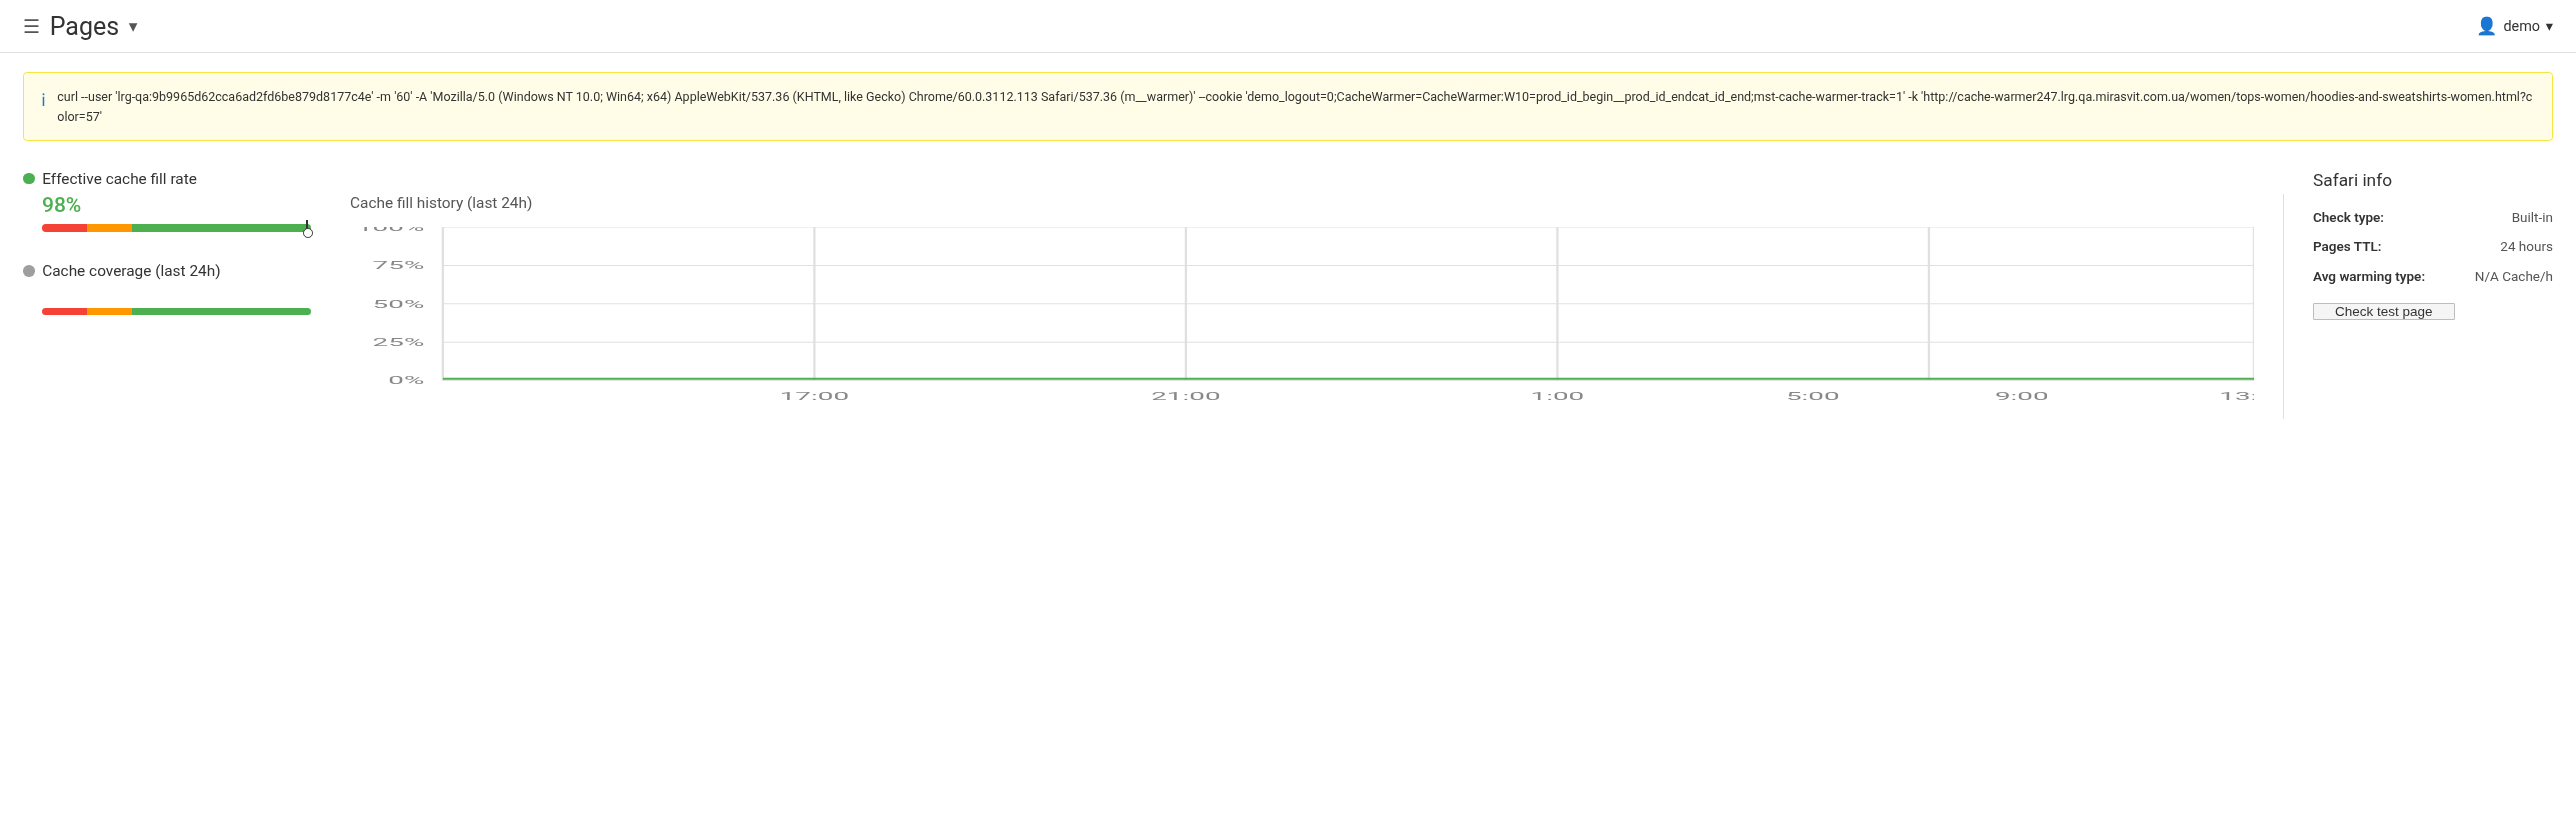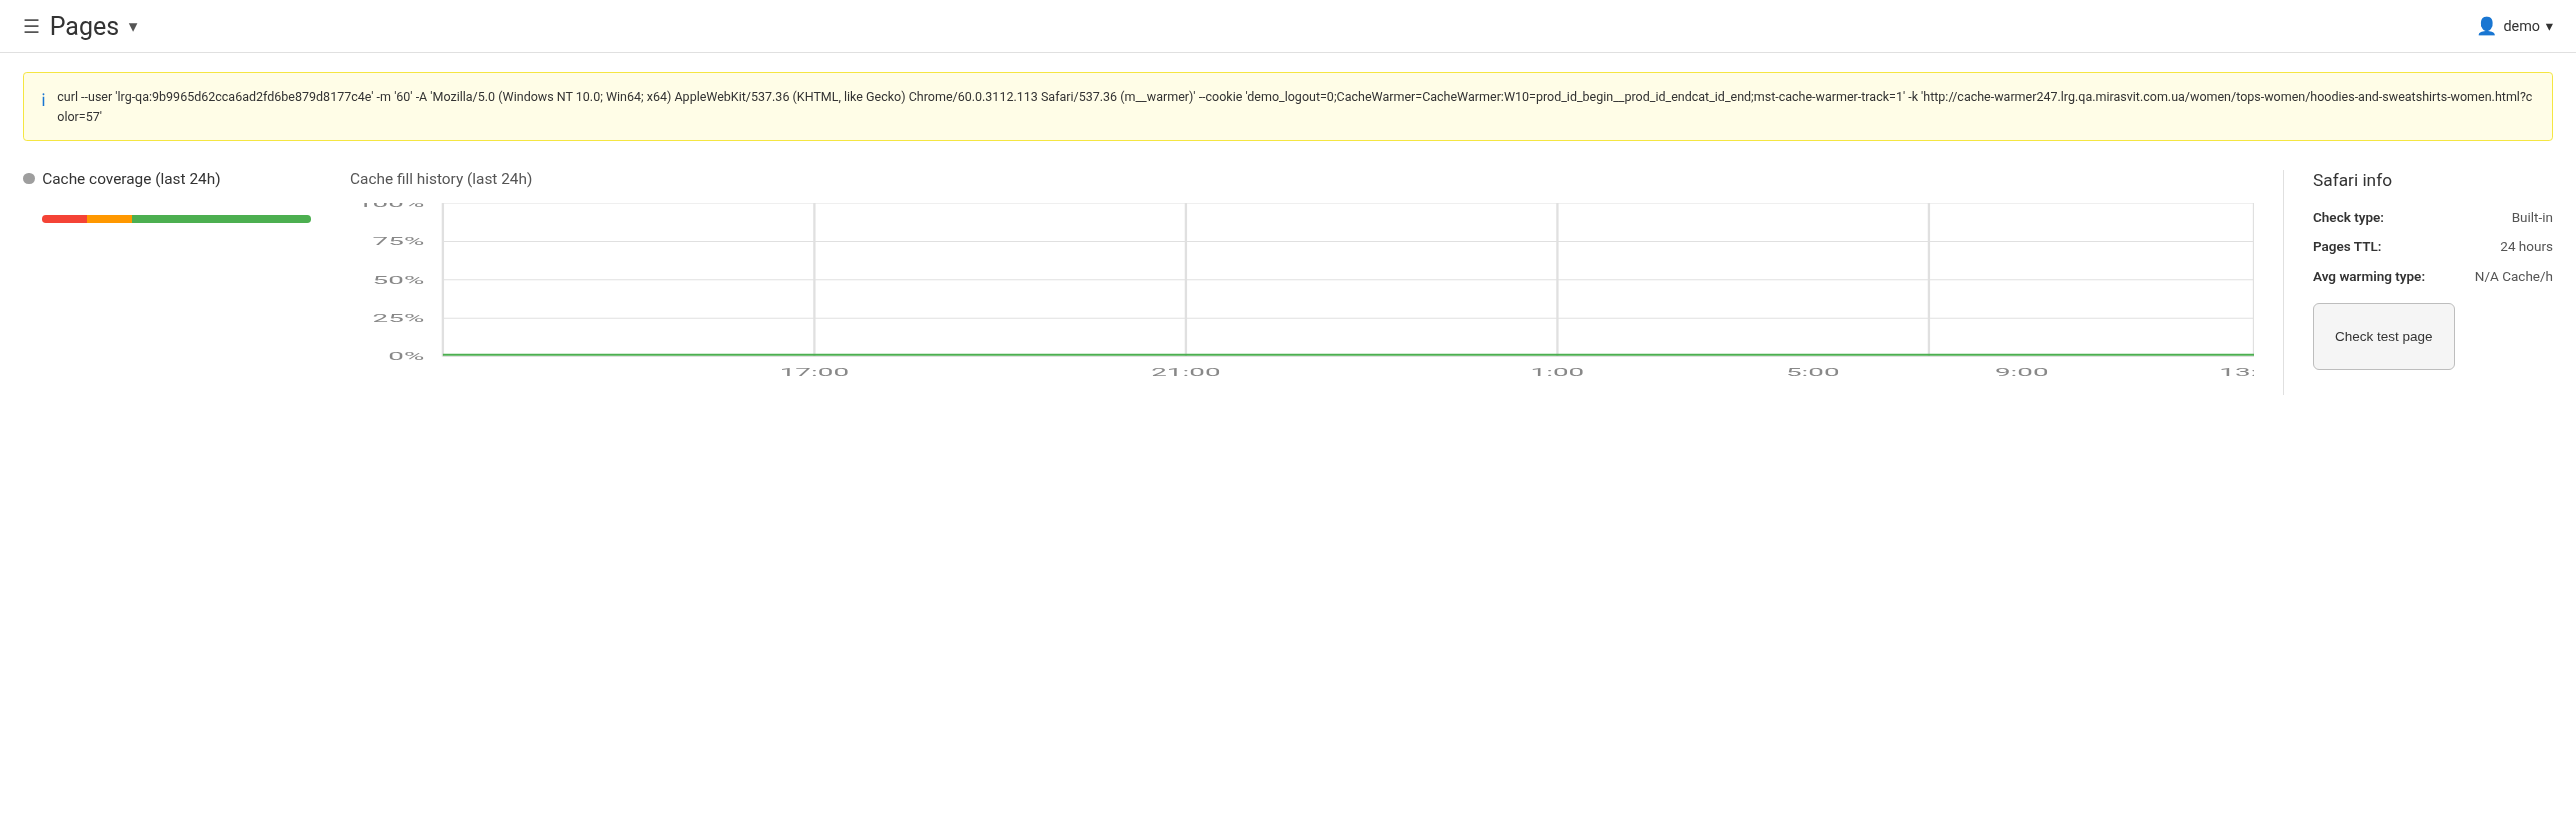--- a/index.html
+++ b/index.html
@@ -156,20 +156,21 @@
       border: 1.9px solid #333;
       border-radius: 50%;
     }
 
     
     .chart-panel {
       flex: 1;
       min-width: 0;
       border-right: 1px solid #e0e0e0;
       padding-right: 29px;
+      margin-top: 24px;
     }
     .chart-title {
       font-size: 15.4px;
       color: #555;
       margin-bottom: 15.4px;
       font-weight: 400;
     }
 
     .chart-area {
       position: relative;
@@ -208,22 +209,22 @@
     .server-value {
       font-size: 13.5px;
       color: #555;
       text-align: center;
     }
 
     .check-test-btn {
       display: block;
       background: #f5f5f5;
       border: 1px solid #bdbdbd;
-      border-radius: 6px;
-      padding: 25px 21px;
+      border-radius: 1px;
+      padding: 0 21px;
       font-size: 13.5px;
       color: #333;
       cursor: pointer;
       margin-top: 19px;
       text-align: center;
       font-weight: 500;
     }
   </style>
 </head>
 <body>
@@ -243,20 +244,35 @@
 
 <div class="info-banner">
   <span class="info-icon">ℹ</span>
   <span class="info-text">curl --user 'lrg-qa:9b9965d62cca6ad2fd6be879d8177c4e' -m '60' -A 'Mozilla/5.0 (Windows NT 10.0; Win64; x64) AppleWebKit/537.36 (KHTML, like Gecko) Chrome/60.0.3112.113 Safari/537.36 (m__warmer)' --cookie 'demo_logout=0;CacheWarmer=CacheWarmer:W10=prod_id_begin__prod_id_endcat_id_end;mst-cache-warmer-track=1' -k 'http://cache-warmer247.lrg.qa.mirasvit.com.ua/women/tops-women/hoodies-and-sweatshirts-women.html?color=57'</span>
 </div>
 
 <div class="main-content">
 
   <div class="metrics-panel">
 
+    <div class="metric-item">
+      <div class="metric-label">
+        <span class="dot dot-green"></span>
+        <span>Effective cache fill rate</span>
+      </div>
+      <div class="metric-percentage">98%</div>
+      <div class="progress-bar-container">
+        <div class="progress-bar">
+          <div class="pb-red"></div>
+          <div class="pb-orange"></div>
+          <div class="pb-green"></div>
+        </div>
+        <div class="progress-marker"></div>
+      </div>
+    </div>
 
     <div class="metric-item">
       <div class="metric-label">
         <span class="dot dot-gray"></span>
         <span>Cache coverage (last 24h)</span>
       </div>
       <div style="height: 7.7px; margin-top: 15.4px; margin-bottom: 3.8px;"></div>
       <div class="progress-bar-container">
         <div class="progress-bar">
           <div class="pb-red"></div>

